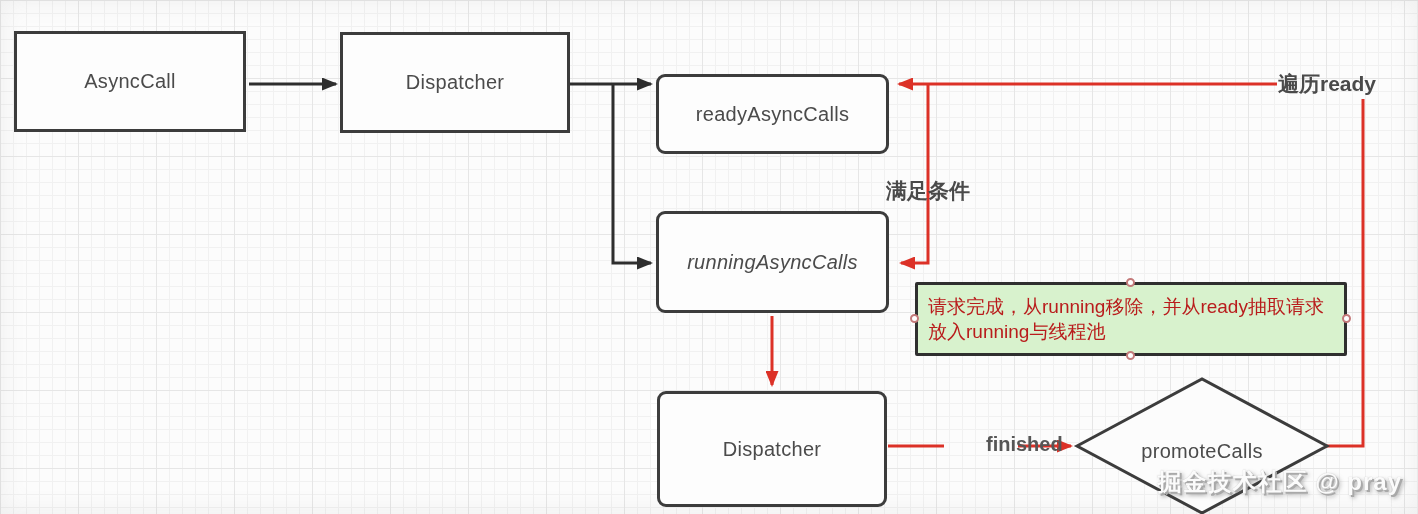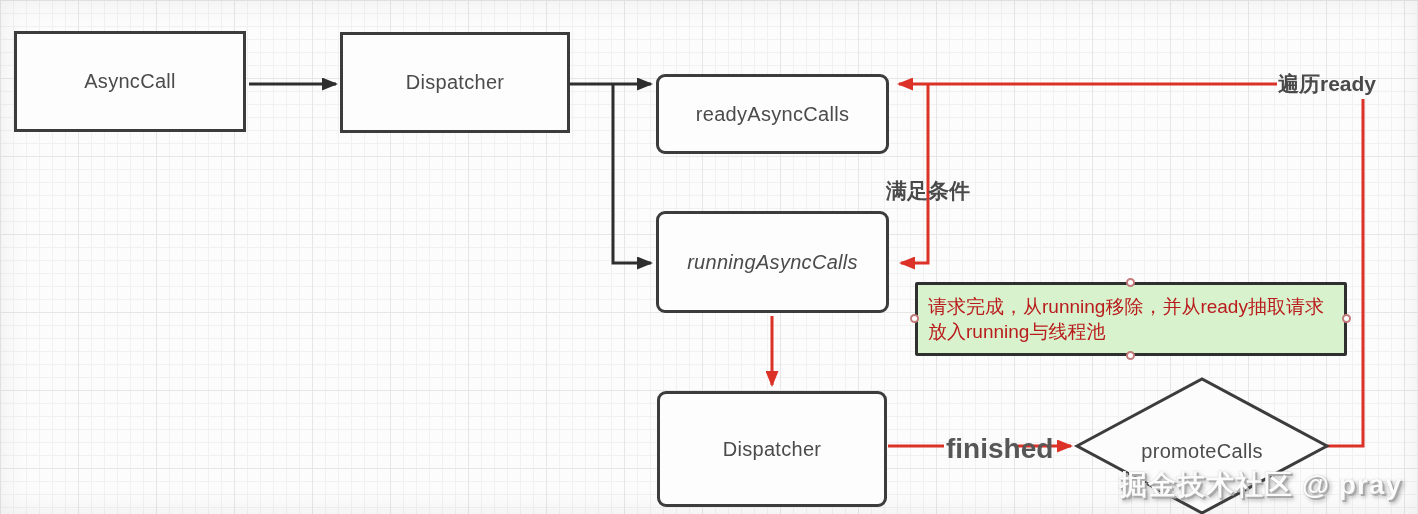--- a/index.html
+++ b/index.html
@@ -26,28 +26,28 @@
   .note{
     position:absolute;z-index:2;box-sizing:border-box;
     background:#d8f2cd;border:3px solid #2f2f2f;border-radius:2px;
     color:#b91c1c;font-size:19px;line-height:25px;padding:9px 12px 6px 10px;
   }
   .handle{
     position:absolute;z-index:4;width:9px;height:9px;border-radius:50%;
     background:#ffffff;border:2px solid #c47a7a;box-sizing:border-box;
   }
   .edge-label{position:absolute;z-index:3;color:#4a4a4a;font-size:21px;white-space:nowrap;font-weight:bold;}
-  .finished-label{font-size:28px;color:#565656;}
+  .finished-label{font-size:20px;color:#565656;margin-left:40px;}
   .diamond-label{
     position:absolute;z-index:3;width:200px;text-align:center;
     color:#4b4b4b;font-size:20px;letter-spacing:.3px;
   }
   .watermark{
     position:absolute;z-index:5;right:16px;top:466px;
-    font-size:28px;font-weight:bold;color:#fbfbfb;letter-spacing:1px;
+    font-size:24px;font-weight:bold;color:#fbfbfb;letter-spacing:1px;
     text-shadow:2px 2px 0 #a9a9a9, 3px 3px 4px rgba(90,90,90,.55), 0 0 1px rgba(150,150,150,.6);
   }
 </style>
 </head>
 <body>
 
 <div class="canvas">
 
   <svg class="edges" width="1418" height="514" viewBox="0 0 1418 514">
     <defs>

